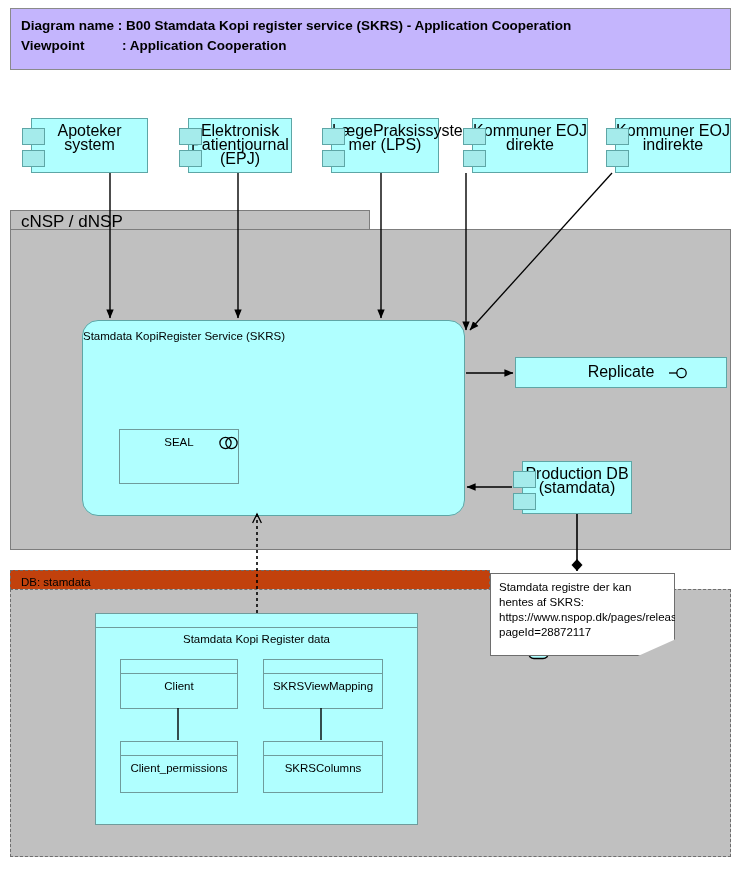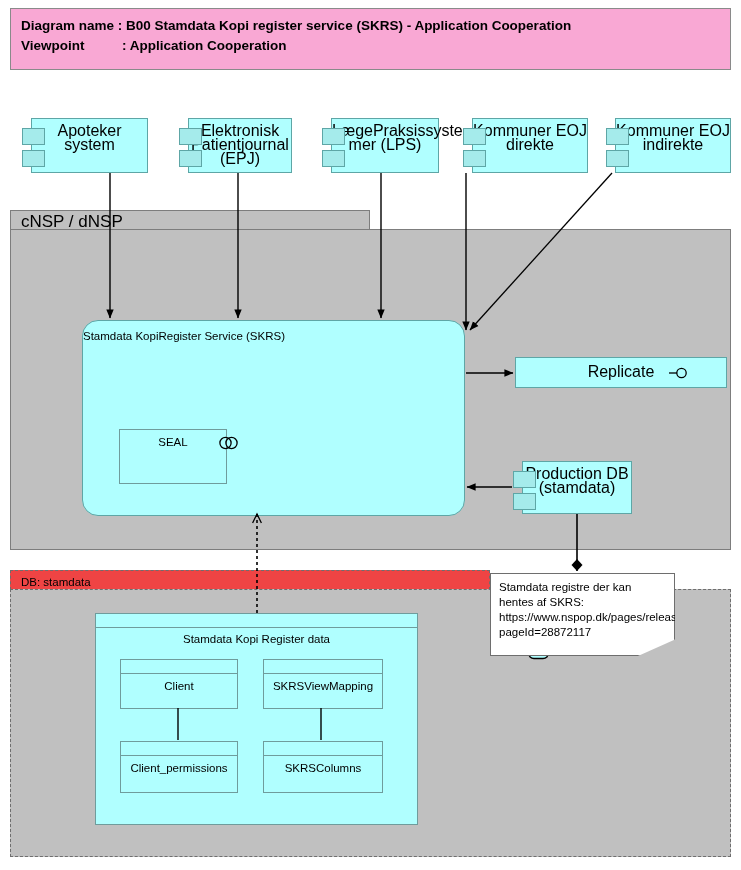--- a/index.html
+++ b/index.html
@@ -16,21 +16,21 @@
     width: 741px;
     height: 870px;
     background: #ffffff;
     overflow: hidden;
   }
   .abs { position: absolute; box-sizing: border-box; }
 
   
   .title-banner {
     left: 10px; top: 8px; width: 721px; height: 62px;
-    background: #f9a8d4;
+    background: #c4b5fd;
     border: 1px solid #8a8a8a;
     padding: 7px 10px 0 10px;
   }
   .title-line {
     font-size: 13.5px;
     font-weight: bold;
     color: #000;
     line-height: 20px;
     white-space: pre;
   }
@@ -44,21 +44,21 @@
   .group-tab {
     background: #c0c0c0;
     border: 1px solid #7d7d7d;
     border-bottom: none;
     font-size: 17px;
     color: #000;
     padding: 3px 0 0 10px;
     line-height: 16px;
   }
   .group-tab-dashed {
-    background: #ef4444;
+    background: #c2410c;
     border: 1px dashed #6e6e6e;
     border-bottom: none;
     font-size: 11.5px;
     color: #000;
     padding: 3px 0 0 10px;
     line-height: 16px;
   }
 
   
   .elem {
@@ -190,21 +190,21 @@
 indirekte</div>
   </div>
 
   <div class="abs elem-service" style="left:82px; top:320px; width:383px; height:196px;">
     <div class="svc-title">Stamdata KopiRegister Service (SKRS)</div>
 
     <svg class="icon" style="left:444px; top:323px;" width="24" height="18" viewBox="0 0 24 18">
       <rect x="1.5" y="3.5" width="20" height="11" rx="5.5" ry="5.5" fill="#b0ffff" stroke="#000" stroke-width="1.4"></rect>
     </svg>
 
-    <div class="abs elem-plain" style="left:36px; top:108px; width:108px; height:55px;">
+    <div class="abs elem-plain" style="left:36px; top:108px; width:120px; height:55px;">
       <div class="dataobj-label">SEAL</div>
       <svg class="icon" style="left:98px; top:5px;" width="22" height="16" viewBox="0 0 22 16">
         <circle cx="7.5" cy="8" r="5.6" fill="none" stroke="#000" stroke-width="1.3"></circle>
         <circle cx="13.5" cy="8" r="5.6" fill="none" stroke="#000" stroke-width="1.3"></circle>
       </svg>
     </div>
   </div>
 
   <div class="abs elem" style="left:515px; top:357px; width:212px; height:31px;">
     <div class="elem-label" style="padding-top:7px;">Replicate</div>

